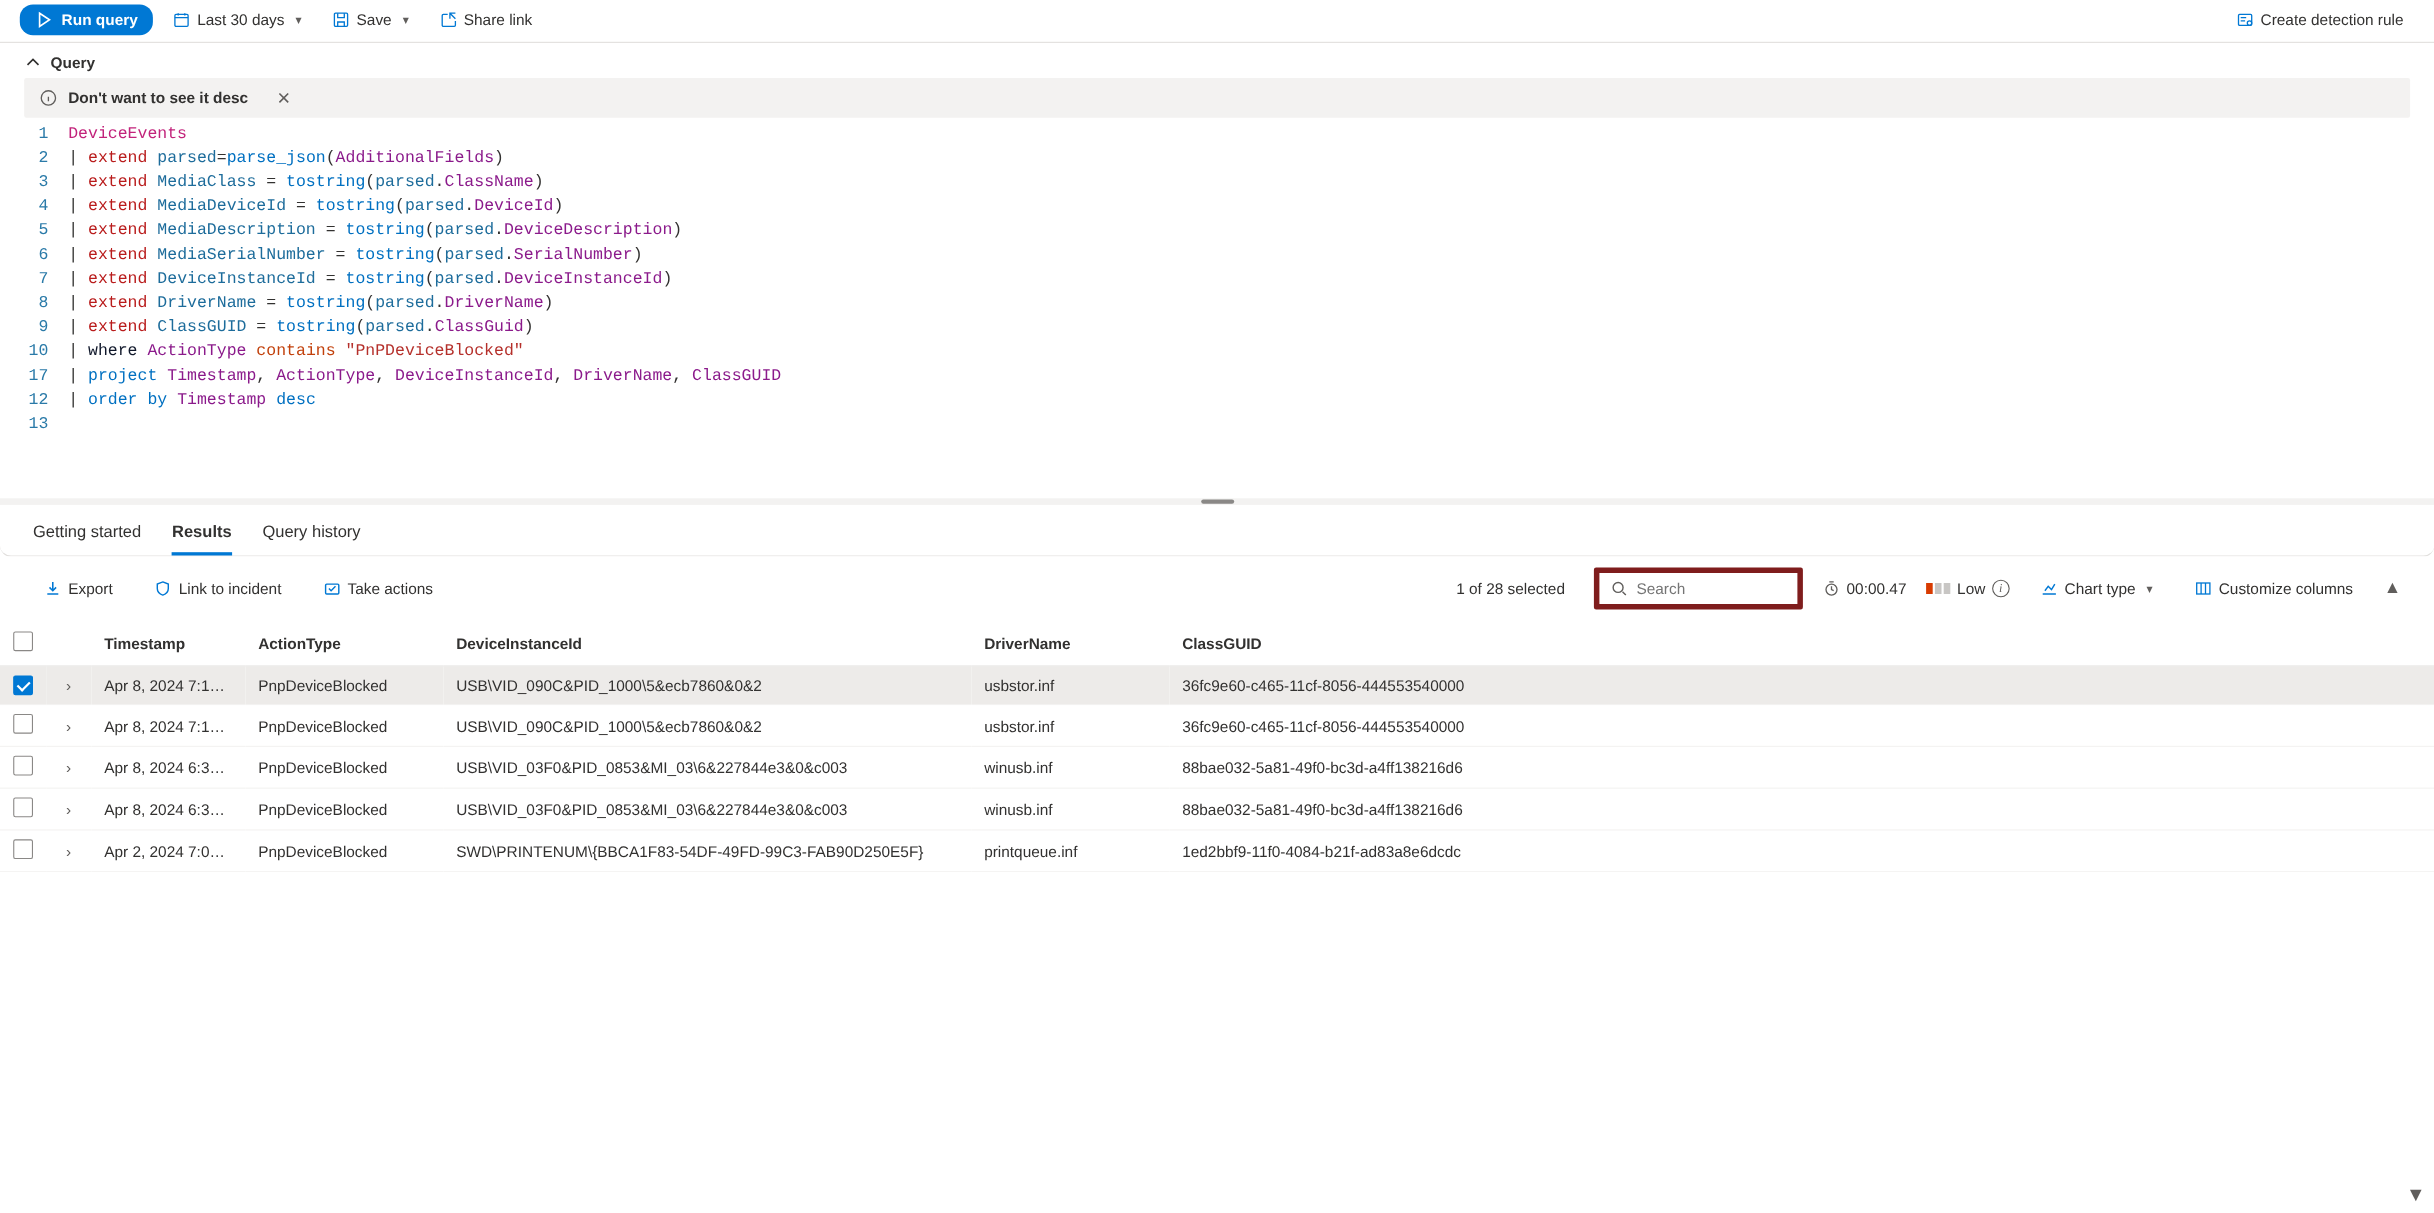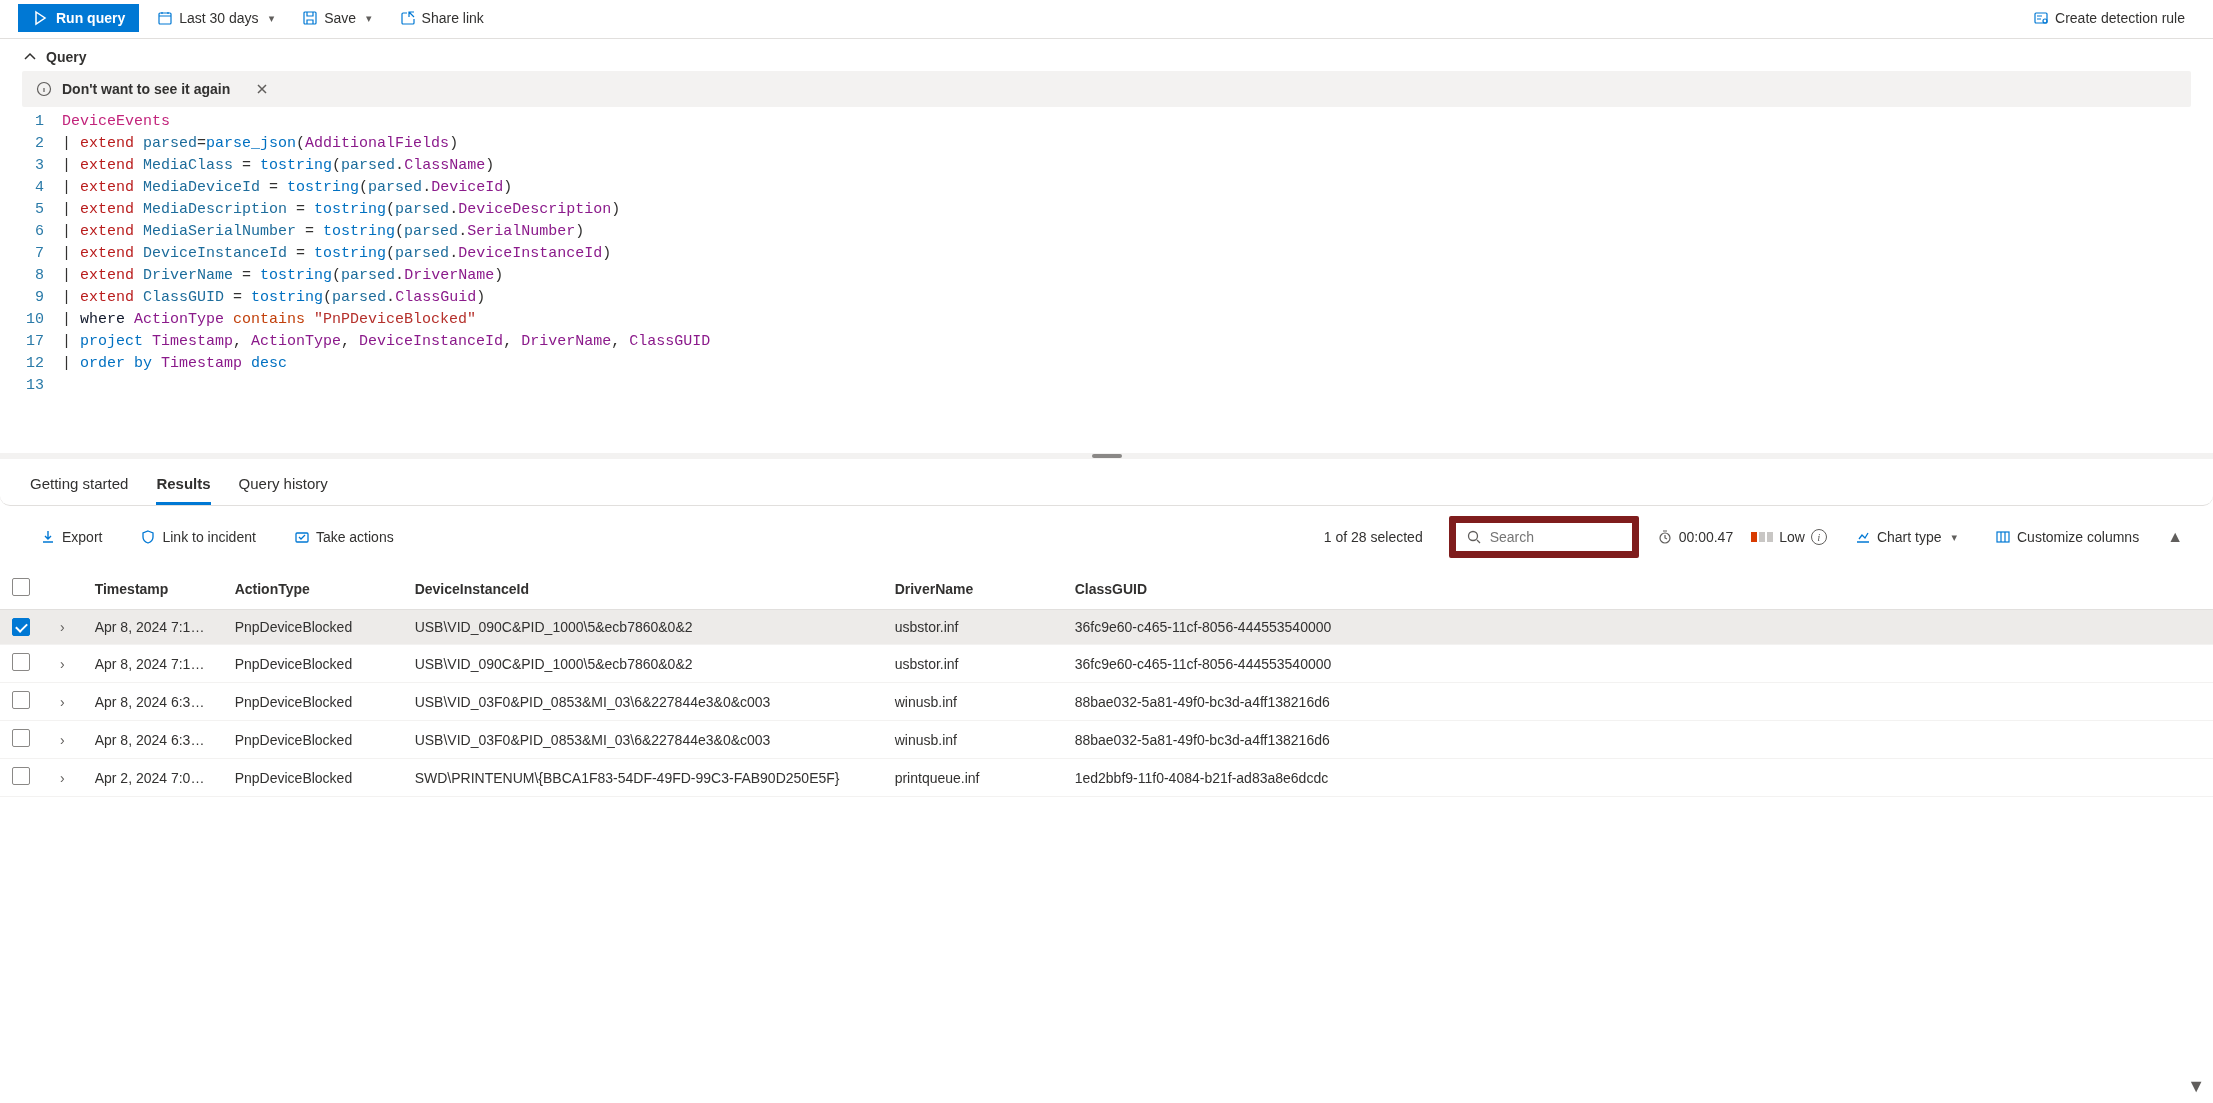--- a/index.html
+++ b/index.html
@@ -20,21 +20,21 @@
   .btn-primary {
     background: #0078d4;
     color: #fff;
     border: none;
     padding: 6px 14px;
     font-size: 14px;
     display: inline-flex;
     align-items: center;
     gap: 8px;
     cursor: pointer;
-    border-radius: 0;
+    border-radius: 12px;
     font-weight: 600;
   }
   .btn-ghost {
     background: transparent;
     border: none;
     color: #323130;
     padding: 6px 10px;
     font-size: 14px;
     display: inline-flex;
     align-items: center;
@@ -128,21 +128,21 @@
     border-bottom: 3px solid #0078d4;
   }
   .results-toolbar {
     display: flex;
     align-items: center;
     padding: 10px 30px;
     gap: 18px;
   }
   .results-toolbar .sel-count { margin-left: auto; margin-right: 8px; }
   .search-box {
-    border: 7px solid #7f1d1d;
+    border: 5px solid #7f1d1d;
     display: flex;
     align-items: center;
     padding: 6px 10px;
     width: 190px;
     gap: 8px;
     border-radius: 2px;
   }
   .search-box input {
     border: none;
     outline: none;
@@ -297,21 +297,21 @@
   <span>Query</span>
 </div>
 
 <div class="info-bar">
   <span class="icon">
     <svg viewBox="0 0 16 16" fill="none" stroke="#605e5c" stroke-width="1.2">
         <circle cx="8" cy="8" r="6.5"></circle>
         <path d="M8 5v.01M8 7v4"></path>
       </svg>
   </span>
-  <span class="dismiss-label">Don't want to see it again</span>
+  <span class="dismiss-label">Don't want to see it desc</span>
   <span class="icon" style="cursor:pointer;">
     <svg viewBox="0 0 16 16" stroke="#605e5c" stroke-width="1.5">
         <path d="M4 4l8 8M12 4l-8 8"></path>
       </svg>
   </span>
 </div>
 
 <div class="editor">
   <div class="gutter" id="gutter">
       <div>1</div>

